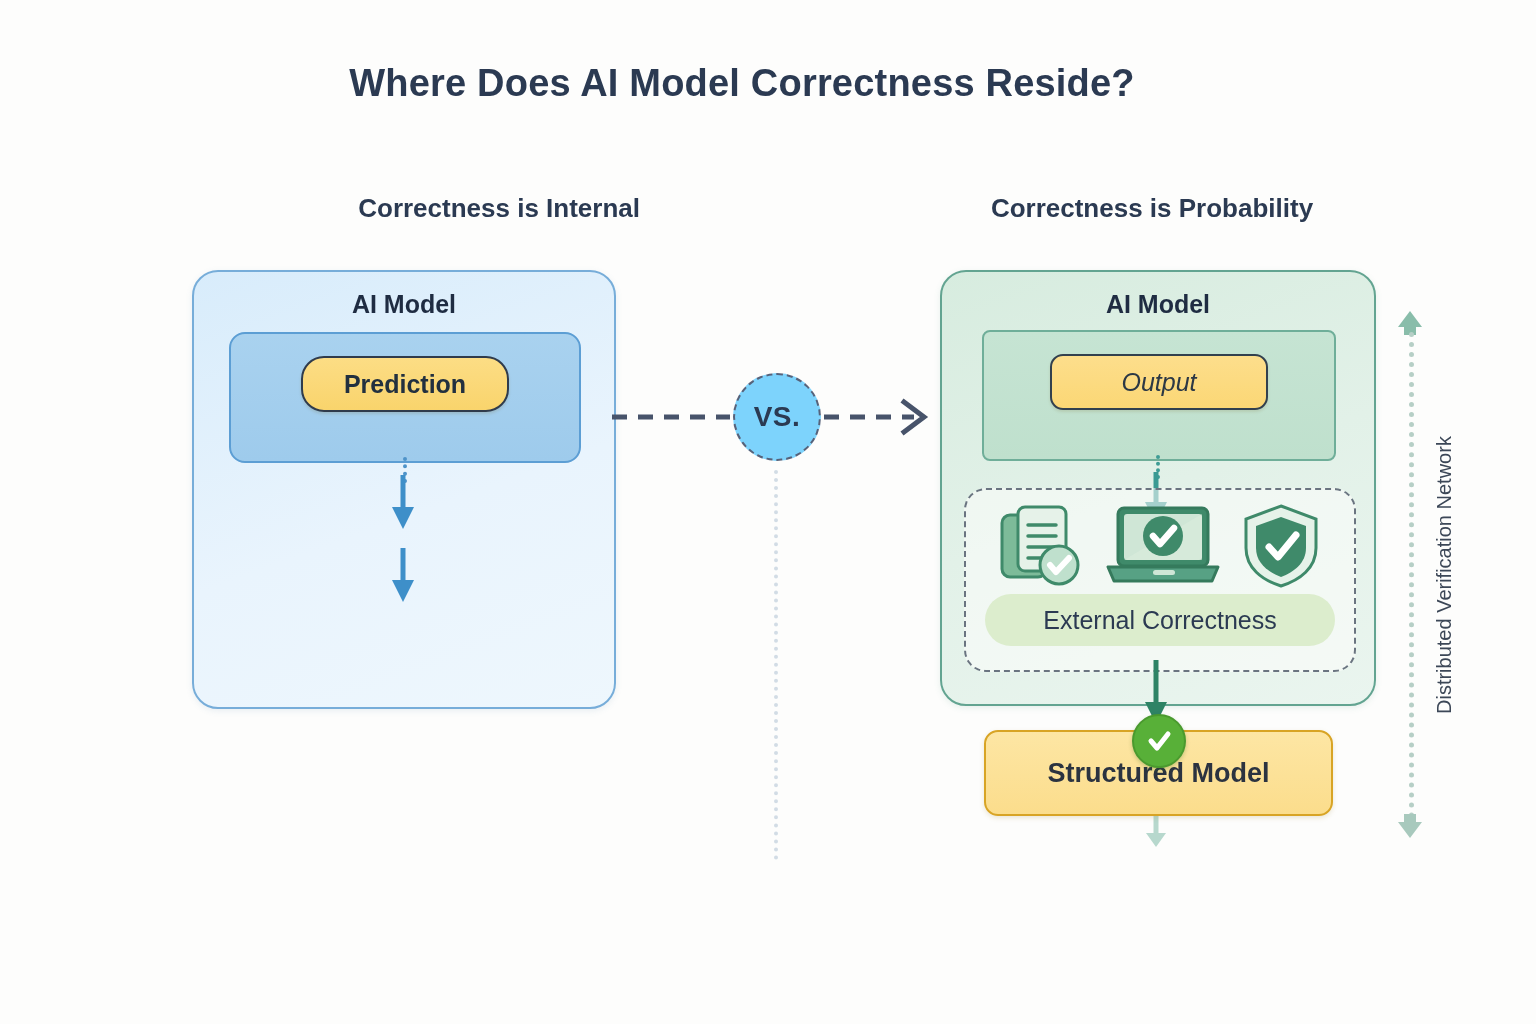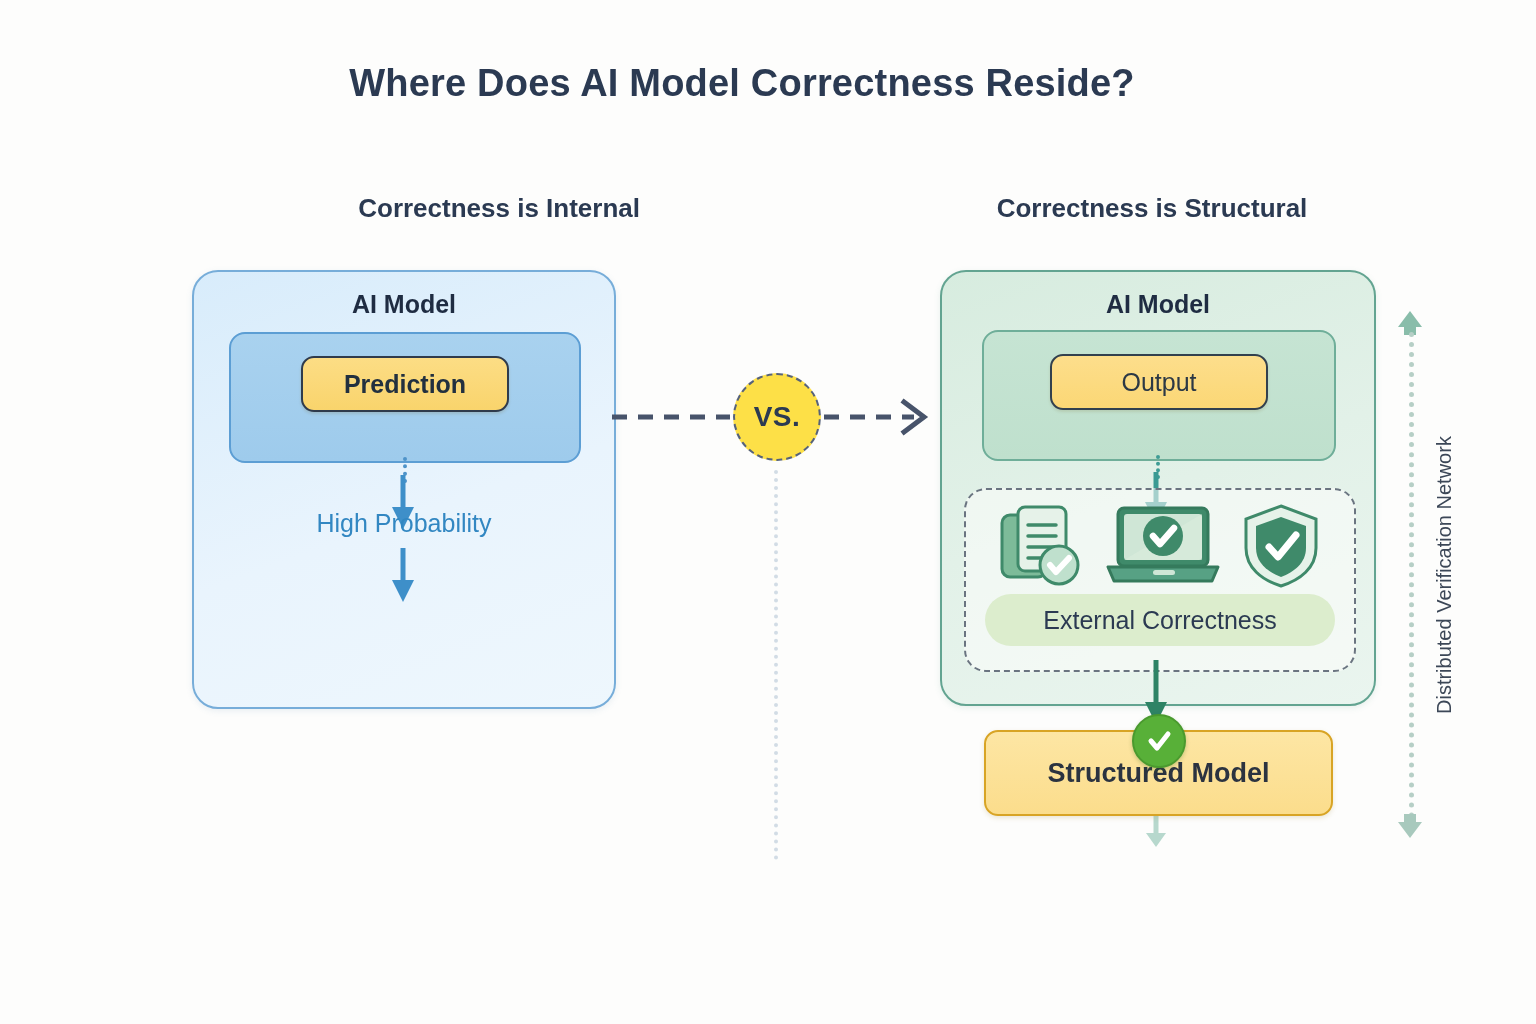--- a/index.html
+++ b/index.html
@@ -71,21 +71,21 @@
     border: 2px solid #5c9ed4;
     border-radius: 16px;
   }
   #prediction-chip {
     position: absolute;
     left: 50%; top: 22px;
     transform: translateX(-50%);
     width: 204px; height: 52px;
     background: linear-gradient(180deg, #fcdd85 0%, #f9d46c 100%);
     border: 2px solid #2f3b4c;
-    border-radius: 13px;
+    border-radius: 23px;
     display: flex; align-items: center; justify-content: center;
     font-size: 25px; font-weight: bold;
     color: #22303f;
     box-shadow: 0 2px 3px rgba(120,100,40,0.18);
   }
   #left-dotline {
     position: absolute;
     left: 209px; top: 185px;
     width: 0; height: 26px;
     border-left: 4px dotted #4e93c9;
@@ -126,21 +126,21 @@
     left: 600px; top: 372px;
     width: 330px; height: 90px;
   }
   #vs-circle {
     position: absolute;
     left: 50%; top: 50%;
     transform: translate(-50%,-50%);
     width: 84px; height: 84px;
     border: 2.5px dashed #56627a;
     border-radius: 50%;
-    background: #fde047;
+    background: #7dd3fc;
     display: flex; align-items: center; justify-content: center;
   }
   #vs-label {
     font-size: 28px;
     font-weight: bold;
     color: #2b3a52;
     letter-spacing: 0.5px;
   }
   #vs-divider {
     position: absolute;
@@ -168,21 +168,22 @@
     font-size: 25px;
     font-weight: bold;
     color: #1f2c42;
   }
   #right-inner-box {
     position: absolute;
     left: 40px; top: 58px;
     width: 350px; height: 127px;
     background: linear-gradient(180deg, #c6e4d3 0%, #bfe0cd 100%);
     border: 2px solid #6fae99;
-    border-radius: 16px;
+    border-radius: 8px;
+    font-style: italic;
   }
   #output-chip {
     position: absolute;
     left: 50%; top: 22px;
     transform: translateX(-50%);
     width: 214px; height: 52px;
     background: linear-gradient(180deg, #fdde8c 0%, #fbd775 100%);
     border: 2px solid #32404e;
     border-radius: 13px;
     display: flex; align-items: center; justify-content: center;
@@ -325,21 +326,20 @@
       <div id="prediction-chip">Prediction</div>
     </div>
 
     <div id="left-dotline"></div>
 
     <svg id="left-arrow1" viewBox="0 0 28 58">
       <line x1="14" y1="0" x2="14" y2="34" stroke="#3e8fc9" stroke-width="5"></line>
       <polygon points="3,32 25,32 14,54" fill="#3e8fc9"></polygon>
     </svg>
 
-    <div id="high-prob">High Probability</div>
 
     <svg id="left-arrow2" viewBox="0 0 28 58">
       <line x1="14" y1="0" x2="14" y2="34" stroke="#3e8fc9" stroke-width="5"></line>
       <polygon points="3,32 25,32 14,54" fill="#3e8fc9"></polygon>
     </svg>
 
   </div>
 
   <div id="vs-wrap">
     <svg width="330" height="90" viewBox="0 0 330 90">
@@ -347,21 +347,21 @@
       <line x1="212" y1="45" x2="302" y2="45" stroke="#47536a" stroke-width="5" stroke-dasharray="15 11"></line>
       <polyline points="292,30 312,45 292,60" fill="none" stroke="#47536a" stroke-width="5" stroke-linecap="square" stroke-linejoin="miter"></polyline>
     </svg>
     <div id="vs-circle">
       <span id="vs-label">VS.</span>
     </div>
   </div>
 
   <div id="vs-divider"></div>
 
-  <div id="heading-right" class="col-heading">Correctness is Structural</div>
+  <div id="heading-right" class="col-heading">Correctness is Probability</div>
 
   <div id="right-panel">
     <div id="right-model-label">AI Model</div>
 
     <div id="right-inner-box">
       <div id="output-chip">Output</div>
     </div>
 
     <div id="right-dotline"></div>
 

